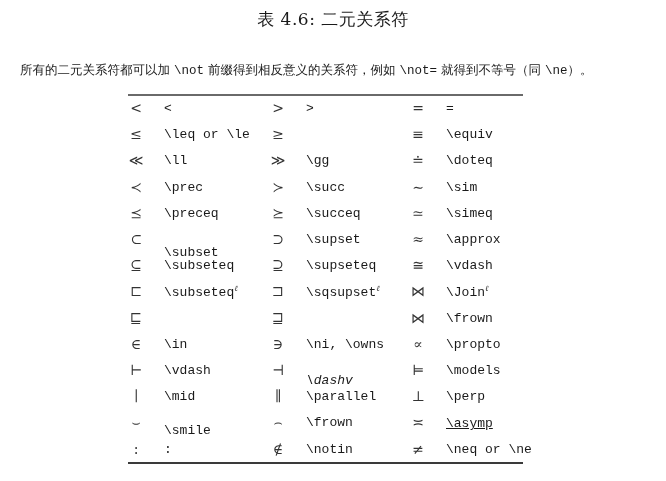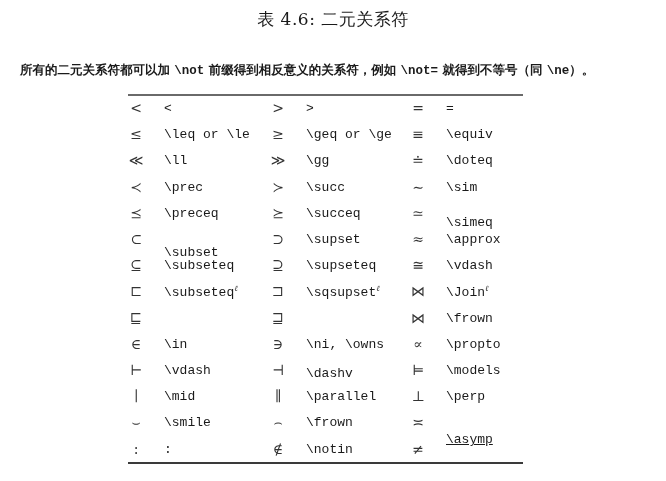--- a/index.html
+++ b/index.html
@@ -1,21 +1,21 @@
 <!DOCTYPE html>
 <html><head>
   <meta charset="utf-8">
   <style>
     html, body { margin:0; padding:0; background:#ffffff; }
     body { width:666px; height:481px; position:relative; overflow:hidden; color:#1a1a1a;
       font-family: "DejaVu Serif", serif; }
     .caption { position:absolute; top:8px; left:0; width:666px; text-align:center;
       font-family:"DejaVu Serif", serif; font-size:17px; letter-spacing:0.5px; }
     .intro { position:absolute; top:62px; left:20px; font-size:12.5px; white-space:nowrap;
-      font-family:"DejaVu Serif", serif;font-weight:bold; }
+      font-family:"DejaVu Serif", serif; }
     .intro .tt { font-family:"Liberation Mono", monospace; font-size:12.5px; }
     .rule-top { position:absolute; left:128px; width:395px; top:94px; height:1.5px; background:#6a6a6a; }
     .rule-bot { position:absolute; left:128px; width:395px; top:462px; height:1.5px; background:#3a3a3a; }
     .row { position:absolute; left:0; width:666px; height:26px; }
     .sym { position:absolute; width:24px; text-align:center; font-family:"DejaVu Serif", serif; font-size:14px; color:#333; }
     .cmd { position:absolute; font-family:"Liberation Mono", monospace; font-size:13px; color:#1a1a1a; white-space:nowrap; }
     .cmd sup { font-family:"DejaVu Serif", serif; font-style:italic; font-size:8px; }
     .s1 { left:124px; } .c1 { left:164px; }
     .s2 { left:266px; } .c2 { left:306px; }
     .s3 { left:406px; } .c3 { left:446px; }
@@ -35,21 +35,20 @@
       <span class="cmd c1" style="top: 1px;"><span>&lt;</span></span>
       <span class="sym s2" style="top: 0px;">&gt;</span>
       <span class="cmd c2" style="top: 1px;"><span>&gt;</span></span>
       <span class="sym s3" style="top: 0px;">=</span>
       <span class="cmd c3" style="top: 1px;"><span>=</span></span>
     </div>
     <div class="row" style="top: 126.2px;">
       <span class="sym s1" style="top: 0px;">≤</span>
       <span class="cmd c1" style="top: 1px;"><span>\leq or \le</span></span>
       <span class="sym s2" style="top: 0px;">≥</span>
-      <span class="cmd c2" style="top: 1px;"><span>\geq or \ge</span></span>
       <span class="sym s3" style="top: 0px;">≡</span>
       <span class="cmd c3" style="top: 1px;"><span>\equiv</span></span>
     </div>
     <div class="row" style="top: 152.4px;">
       <span class="sym s1" style="top: 0px;">≪</span>
       <span class="cmd c1" style="top: 1px;"><span>\ll</span></span>
       <span class="sym s2" style="top: 0px;">≫</span>
       <span class="cmd c2" style="top: 1px;"><span>\gg</span></span>
       <span class="sym s3" style="top: 0px;">≐</span>
       <span class="cmd c3" style="top: 1px;"><span>\doteq</span></span>
@@ -61,21 +60,21 @@
       <span class="cmd c2" style="top: 1px;"><span>\succ</span></span>
       <span class="sym s3" style="top: 0px;">∼</span>
       <span class="cmd c3" style="top: 1px;"><span>\sim</span></span>
     </div>
     <div class="row" style="top: 204.8px;">
       <span class="sym s1" style="top: 0px;">⪯</span>
       <span class="cmd c1" style="top: 1px;"><span>\preceq</span></span>
       <span class="sym s2" style="top: 0px;">⪰</span>
       <span class="cmd c2" style="top: 1px;"><span>\succeq</span></span>
       <span class="sym s3" style="top: 0px;">≃</span>
-      <span class="cmd c3" style="top: 10px;"><span>\simeq</span></span>
+      <span class="cmd c3" style="top: 1px;"><span>\simeq</span></span>
     </div>
     <div class="row" style="top: 231px;">
       <span class="sym s1" style="top: 0px;">⊂</span>
       <span class="cmd c1" style="top: 14px;"><span>\subset</span></span>
       <span class="sym s2" style="top: 0px;">⊃</span>
       <span class="cmd c2" style="top: 1px;"><span>\supset</span></span>
       <span class="sym s3" style="top: 0px;">≈</span>
       <span class="cmd c3" style="top: 1px;"><span>\approx</span></span>
     </div>
     <div class="row" style="top: 257.2px;">
@@ -105,42 +104,43 @@
       <span class="cmd c1" style="top: 1px;"><span>\in</span></span>
       <span class="sym s2" style="top: 0px;">∋</span>
       <span class="cmd c2" style="top: 1px;"><span>\ni, \owns</span></span>
       <span class="sym s3" style="top: 0px;">∝</span>
       <span class="cmd c3" style="top: 1px;"><span>\propto</span></span>
     </div>
     <div class="row" style="top: 362px;">
       <span class="sym s1" style="top: 0px;">⊢</span>
       <span class="cmd c1" style="top: 1px;"><span>\vdash</span></span>
       <span class="sym s2" style="top: 0px;">⊣</span>
-      <span class="cmd c2" style="top: 4px;"><span>\dashv</span></span>
+      <span class="cmd c2" style="top: 11px; font-style: italic;"><span>\dashv</span></span>
       <span class="sym s3" style="top: 0px;">⊨</span>
       <span class="cmd c3" style="top: 1px;"><span>\models</span></span>
     </div>
     <div class="row" style="top: 388.2px;">
       <span class="sym s1" style="top: 0px;">∣</span>
       <span class="cmd c1" style="top: 1px;"><span>\mid</span></span>
       <span class="sym s2" style="top: 0px;">∥</span>
       <span class="cmd c2" style="top: 1px;"><span>\parallel</span></span>
       <span class="sym s3" style="top: 0px;">⊥</span>
       <span class="cmd c3" style="top: 1px;"><span>\perp</span></span>
     </div>
     <div class="row" style="top: 414.4px;">
       <span class="sym s1" style="top: 0px;">⌣</span>
-      <span class="cmd c1" style="top: 1px;"><span>\smile</span></span>
+      <span class="cmd c1" style="top: 9px;"><span>\smile</span></span>
       <span class="sym s2" style="top: 0px;">⌢</span>
       <span class="cmd c2" style="top: 1px;"><span>\frown</span></span>
       <span class="sym s3" style="top: 0px;">≍</span>
-      <span class="cmd c3" style="top: 18px; text-decoration: underline;"><span>\asymp</span></span>
+      <span class="cmd c3" style="top: 2px; text-decoration: underline;"><span>\asymp</span></span>
     </div>
     <div class="row" style="top: 440.6px;">
       <span class="sym s1" style="top: 0px;">:</span>
       <span class="cmd c1" style="top: 1px;"><span>:</span></span>
       <span class="sym s2" style="top: 0px;">∉</span>
       <span class="cmd c2" style="top: 1px;"><span>\notin</span></span>
       <span class="sym s3" style="top: 0px;">≠</span>
+      <span class="cmd c3" style="top: 1px;"><span>\neq or \ne</span></span>
     </div>
   </div>
 
 <div class="rule-bot"></div>
 
 </body></html>

